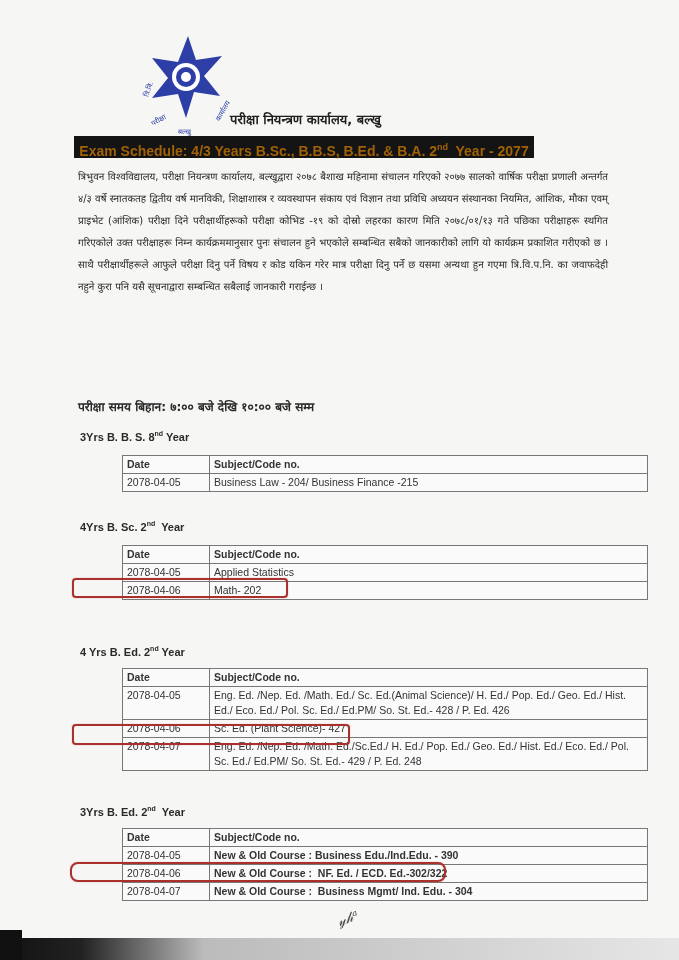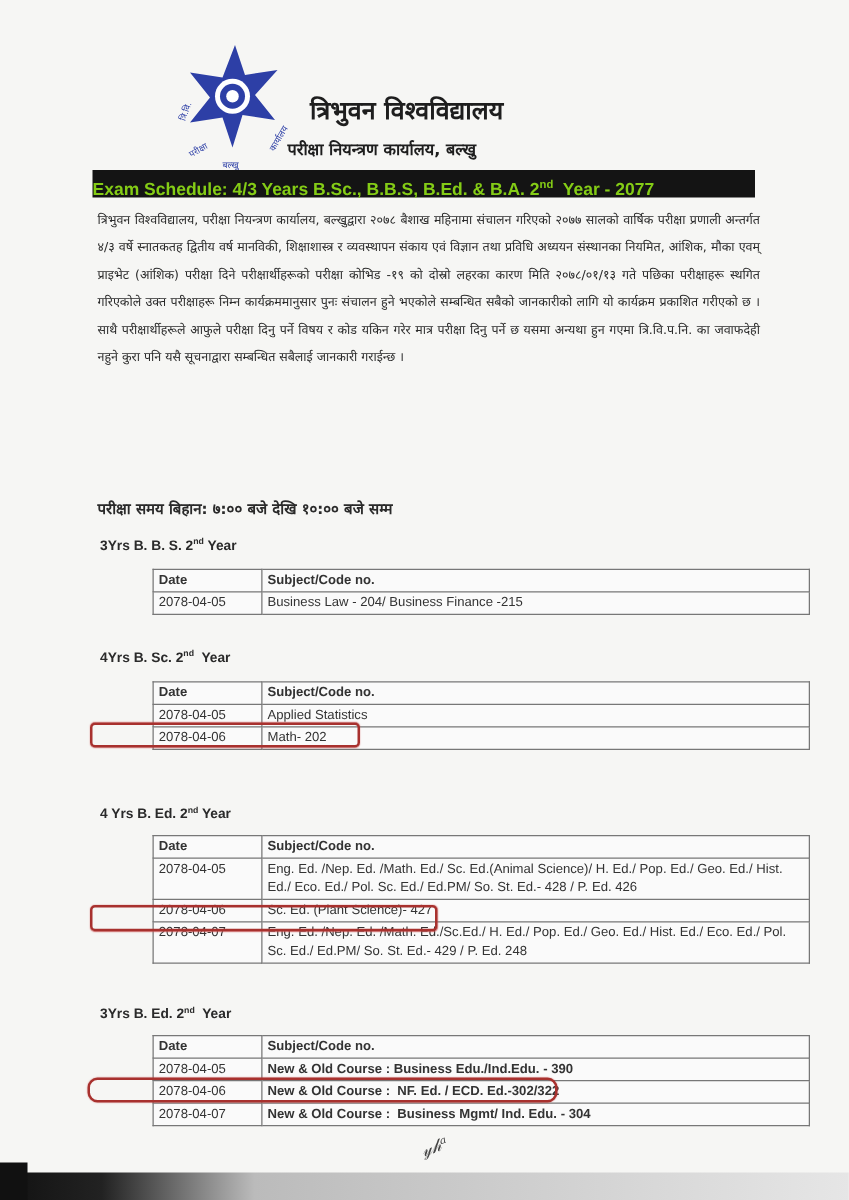--- a/index.html
+++ b/index.html
@@ -9,23 +9,23 @@
     font-family: "Liberation Sans", sans-serif;
     color: #222;
     position: relative;
   }
   .page { position: absolute; left: 0; top: 0; width: 679px; height: 960px; background: #f6f6f4; }
   .header { position: absolute; left: 130px; top: 30px; width: 480px; height: 110px; }
   .logo { position: absolute; left: 0; top: 0; width: 110px; height: 110px; }
   .title1 { position: absolute; left: 118px; top: 44px; font-family: "DejaVu Sans", sans-serif; font-size: 20px; font-weight: bold; color: #1e1e1e; }
   .title2 { position: absolute; left: 100px; top: 80px; font-family: "DejaVu Sans", sans-serif; font-size: 13px; font-weight: bold; color: #1e1e1e; }
   .banner {
-    position: absolute; left: 74px; top: 136px; width: 530px; height: 22px;
-    background: #141414; color: #84cc16; font-weight: bold; font-size: 14px;
-    line-height: 22px; white-space: nowrap;
+    position: absolute; left: 74px; top: 136px; width: 460px; height: 22px;
+    background: #141414; color: #a16207; font-weight: bold; font-size: 14px;
+    line-height: 22px; text-align: center; white-space: nowrap;
   }
   .banner sup { font-size: 9px; }
   .para {
     position: absolute; left: 78px; top: 166px; width: 530px;
     font-family: "DejaVu Sans", sans-serif; font-size: 10px; line-height: 22px;
     text-align: justify; color: #2a2a2a;
   }
   .time { position: absolute; left: 78px; top: 398px; font-family: "DejaVu Sans", sans-serif; font-size: 12px; font-weight: bold; color: #2a2a2a; }
   .sec-title { position: absolute; left: 80px; font-size: 11px; font-weight: bold; color: #2a2a2a; }
   .sec-title sup { font-size: 7px; }
@@ -55,34 +55,33 @@
     <svg class="logo" viewBox="0 0 110 110" width="110" height="110">
       <polygon points="58,6 66,30 92,26 74,46 90,66 64,62 56,88 48,64 22,68 38,48 22,28 48,32" fill="#2d3fa6"></polygon>
       <circle cx="56" cy="47" r="14" fill="#fff"></circle>
       <circle cx="56" cy="47" r="10" fill="#2d3fa6"></circle>
       <circle cx="56" cy="47" r="5" fill="#fff"></circle>
       <text x="6" y="70" font-size="7" fill="#2d3fa6" transform="rotate(-70 10 60)">त्रि.वि.</text>
       <text x="22" y="92" font-size="7" fill="#2d3fa6" transform="rotate(-30 30 92)">परीक्षा</text>
       <text x="48" y="104" font-size="7" fill="#2d3fa6">बल्खु</text>
       <text x="84" y="90" font-size="7" fill="#2d3fa6" transform="rotate(-60 88 86)">कार्यालय</text>
     </svg>
-    <div class="title1">त्रिभुवन विश्वविद्यालय</div>
     <div class="title2">परीक्षा नियन्त्रण कार्यालय, बल्खु</div>
   </div>
 
   <div class="banner">
     <span>Exam Schedule: 4/3 Years B.Sc., B.B.S, B.Ed. &amp; B.A. 2</span><sup>nd</sup><span style="white-space:pre">  Year - 2077</span>
   </div>
 
   <div class="para">त्रिभुवन विश्वविद्यालय, परीक्षा नियन्त्रण कार्यालय, बल्खुद्वारा २०७८ बैशाख महिनामा संचालन गरिएको २०७७ सालको वार्षिक परीक्षा प्रणाली अन्तर्गत ४/३ वर्षे स्नातकतह द्वितीय वर्ष मानविकी, शिक्षाशास्त्र र व्यवस्थापन संकाय एवं विज्ञान तथा प्रविधि अध्ययन संस्थानका नियमित, आंशिक, मौका एवम् प्राइभेट (आंशिक) परीक्षा दिने परीक्षार्थीहरूको परीक्षा कोभिड -१९ को दोस्रो लहरका कारण मिति २०७८/०१/१३ गते पछिका परीक्षाहरू स्थगित गरिएकोले उक्त परीक्षाहरू निम्न कार्यक्रममानुसार पुनः संचालन हुने भएकोले सम्बन्धित सबैको जानकारीको लागि यो कार्यक्रम प्रकाशित गरीएको छ । साथै परीक्षार्थीहरूले आफुले परीक्षा दिनु पर्ने विषय र कोड यकिन गरेर मात्र परीक्षा दिनु पर्ने छ यसमा अन्यथा हुन गएमा त्रि.वि.प.नि. का जवाफदेही नहुने कुरा पनि यसै सूचनाद्वारा सम्बन्धित सबैलाई जानकारी गराईन्छ ।</div>
 
   <div class="time">परीक्षा समय बिहान: ७:०० बजे देखि १०:०० बजे सम्म</div>
 
   <div class="sec-title" style="top:430px">
-    <span>3Yrs B. B. S. 2</span><sup>nd</sup><span style="white-space:pre"> Year</span>
+    <span>3Yrs B. B. S. 8</span><sup>nd</sup><span style="white-space:pre"> Year</span>
   </div>
   <table class="sched" style="left:74px; top:455px; width:526px;">
     <tbody>
         <tr class="head">
       <td class="date">Date</td>
       <td>Subject/Code no.</td>
     </tr>
     <tr>
       <td class="date">2078-04-05</td>
       <td>Business Law - 204/ Business Finance -215</td>

